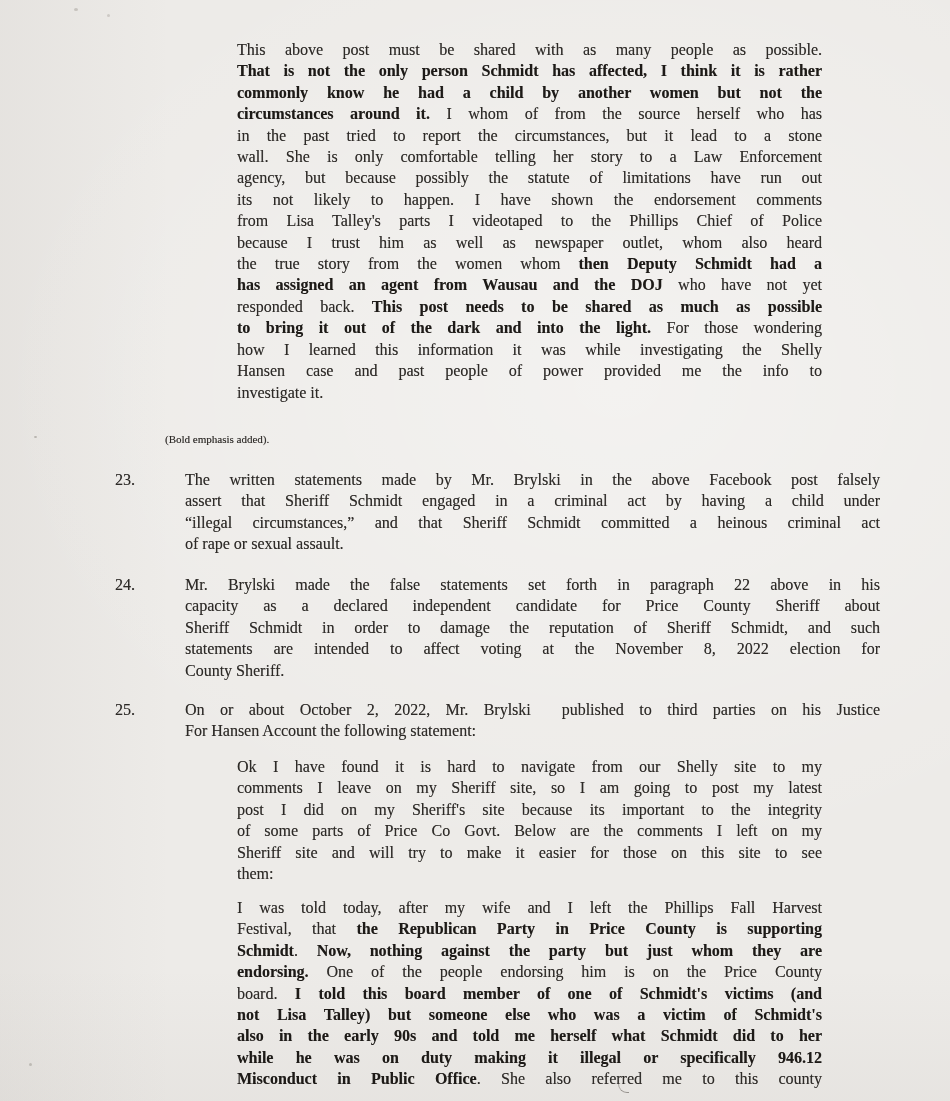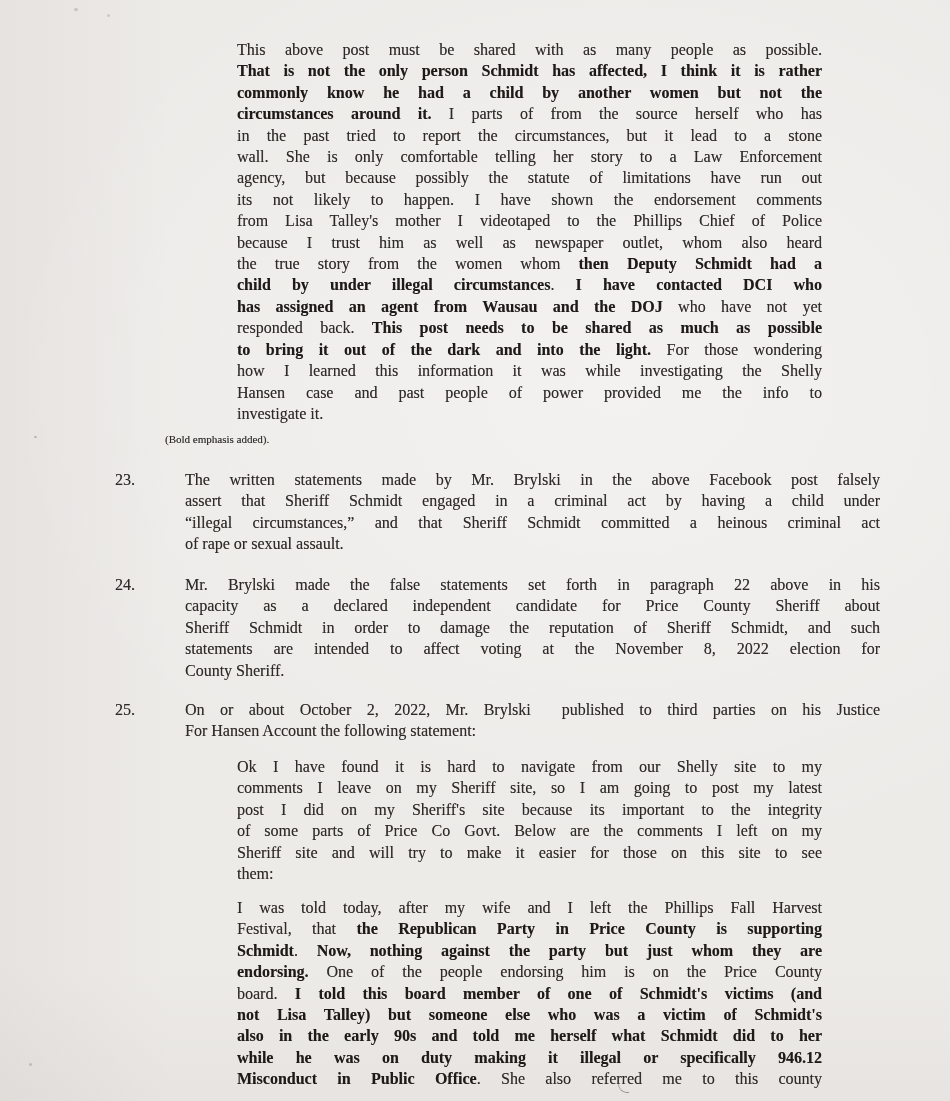--- a/index.html
+++ b/index.html
@@ -55,29 +55,28 @@
 </style>
 </head>
 <body>
 
 <div class="page">
 
   <div class="textblock quote q1">
       <div class="line"><span>This above post must be shared with as many people as possible.</span></div>
       <div class="line"><b>That is not the only person Schmidt has affected, I think it is rather</b></div>
       <div class="line"><b>commonly know he had a child by another women but not the</b></div>
-      <div class="line"><b>circumstances around it.</b><span> I parts of from the source herself who has</span></div>
+      <div class="line"><b>circumstances around it.</b><span> I whom of from the source herself who has</span></div>
       <div class="line"><span>in the past tried to report the circumstances, but it lead to a stone</span></div>
       <div class="line"><span>wall. She is only comfortable telling her story to a Law Enforcement</span></div>
       <div class="line"><span>agency, but because possibly the statute of limitations have run out</span></div>
       <div class="line"><span>its not likely to happen. I have shown the endorsement comments</span></div>
-      <div class="line"><span>from Lisa Talley's mother I videotaped to the Phillips Chief of Police</span></div>
+      <div class="line"><span>from Lisa Talley's parts I videotaped to the Phillips Chief of Police</span></div>
       <div class="line"><span>because I trust him as well as newspaper outlet, whom also heard</span></div>
       <div class="line"><span>the true story from the women whom </span><b>then Deputy Schmidt had a</b></div>
-      <div class="line"><b>child by under illegal circumstances</b><span>. </span><b>I have contacted DCI who</b></div>
       <div class="line"><b>has assigned an agent from Wausau and the DOJ</b><span> who have not yet</span></div>
       <div class="line"><span>responded back. </span><b>This post needs to be shared as much as possible</b></div>
       <div class="line"><b>to bring it out of the dark and into the light.</b><span> For those wondering</span></div>
       <div class="line"><span>how I learned this information it was while investigating the Shelly</span></div>
       <div class="line"><span>Hansen case and past people of power provided me the info to</span></div>
       <div class="line line-last"><span>investigate it.</span></div>
     </div>
 
   <div class="bold-note">(Bold emphasis added).</div>
 

